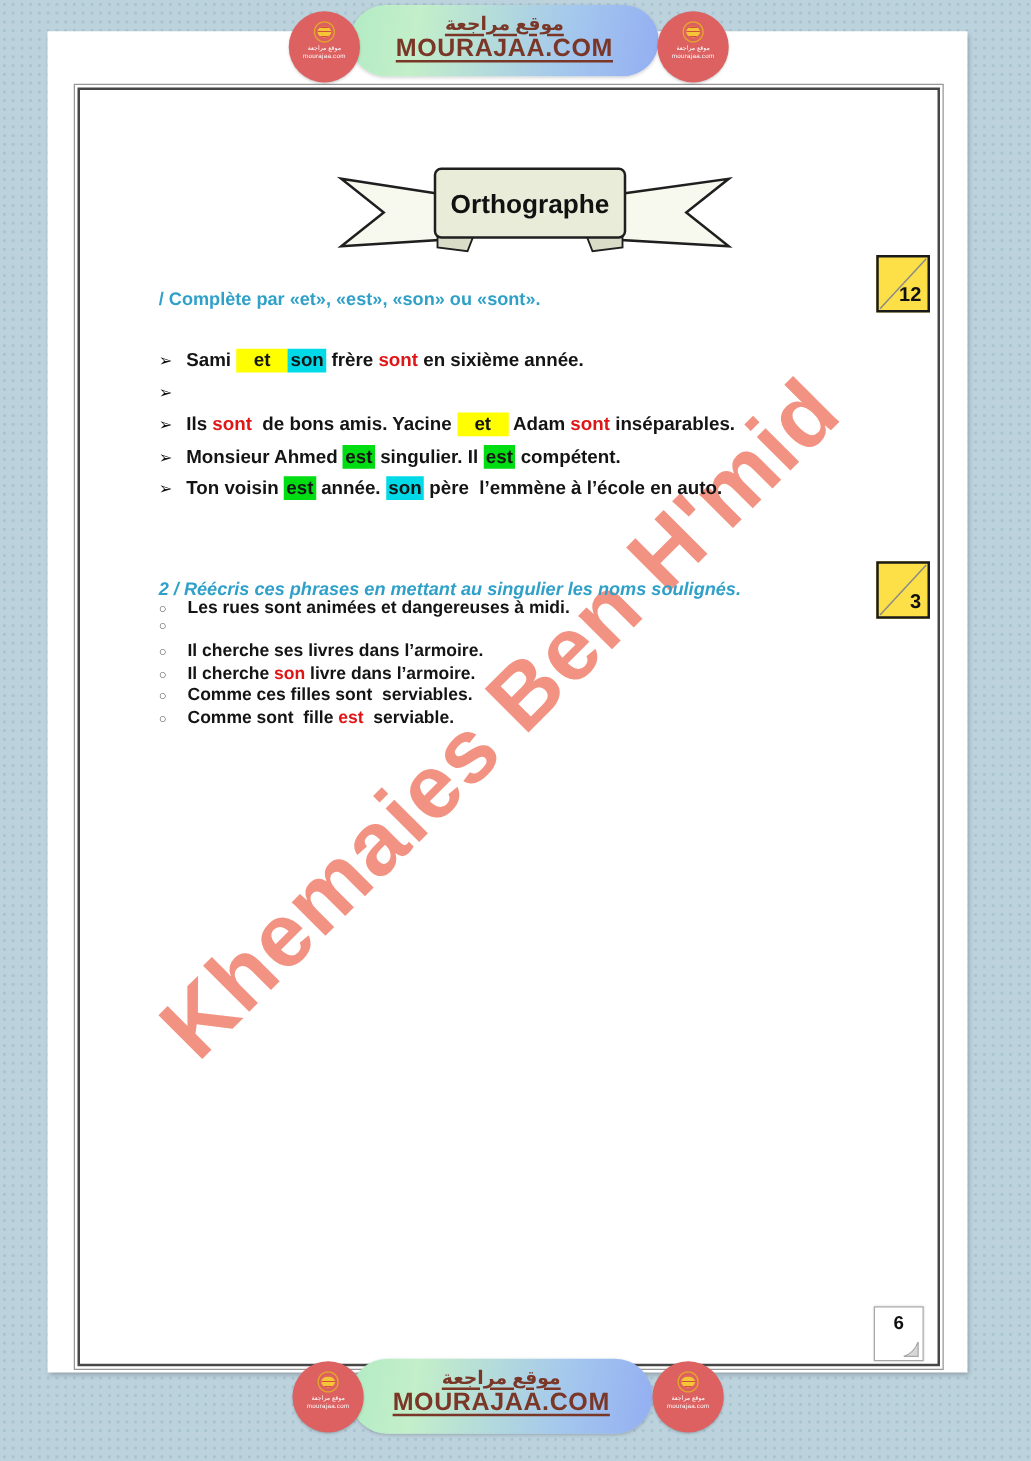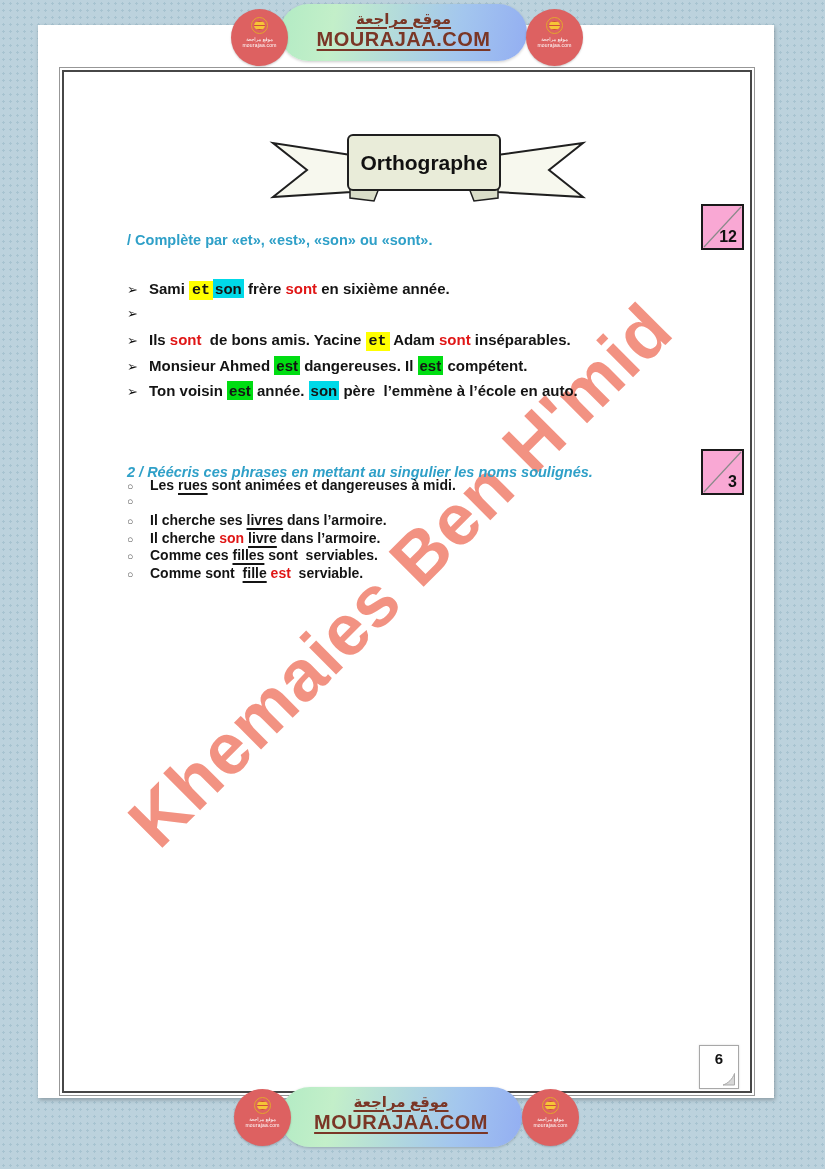--- a/index.html
+++ b/index.html
@@ -37,21 +37,21 @@
     font-size:72px;font-weight:bold;letter-spacing:1px;white-space:nowrap;
     color:var(--watermark-salmon);opacity:.95;z-index:3;
   }
   .content{position:absolute;inset:0;z-index:4;}
 
   
   .ribbon{position:absolute;left:265px;top:128px;}
 
   
   .score-box{
-    position:absolute;width:43px;height:46px;background:#f9a8d4;
+    position:absolute;width:43px;height:46px;background:#fde047;
     border:2px solid #1a1a1a;
   }
   .score-box svg{position:absolute;inset:0;}
   .score-box .num{
     position:absolute;right:5px;bottom:2px;font-size:16px;font-weight:bold;color:#111;
   }
   .score-12{left:701px;top:204px;}
   .score-3{left:701px;top:449px;}
 
   .ex-heading{
@@ -64,24 +64,24 @@
   .list{position:absolute;left:127px;color:#141414;}
   .list .li{display:flex;align-items:baseline;white-space:pre;}
   .list1{top:280px;font-size:15px;font-weight:bold;}
   .list1 .li{height:25.5px;}
   .list1 .bullet{width:22px;font-size:13px;color:#111;}
   .list2{top:477px;font-size:14px;font-weight:bold;}
   .list2 .li{height:17.6px;}
   .list2 .bullet{width:23px;font-size:10.5px;color:#555;}
 
   .seg-r{color:var(--answer-red);margin-top:19px;}
-  .seg-y{background:var(--highlight-yellow);padding:1px 3px;font-family:Liberation Mono, monospace;}
+  .seg-y{background:var(--highlight-yellow);padding:1px 14px;}
   .seg-c{background:var(--highlight-cyan);padding:1px 2px;}
   .seg-g{background:var(--highlight-green);padding:1px 2px;}
-  .seg-u{text-decoration:underline;text-decoration-thickness:2px;text-underline-offset:3px;}
+  .seg-u{text-decoration-thickness:2px;text-underline-offset:3px;}
 
   
   .pagenum-box{
     position:absolute;left:699px;top:1045px;width:40px;height:44px;
     background:#fff;border:1px solid #a8a8a8;box-shadow:0 0 2px rgba(0,0,0,.15);
   }
   .pagenum-box .num{
     display:block;text-align:center;margin-top:4px;font-size:15px;font-weight:bold;color:#111;
   }
   .pagenum-box svg{position:absolute;right:2px;bottom:2px;}
@@ -144,21 +144,21 @@
         <line x1="1" y1="41" x2="38" y2="1" stroke="#8a8a8a" stroke-width="1.2"></line>
       </svg>
     <span class="num">3</span>
   </div>
 
   <div class="ex-heading h1">/ Complète par «et», «est», «son» ou «sont».</div>
   <div class="list list1">
       <div class="li"><span class="bullet">➢</span><span><span class="seg-p">Sami </span><span class="seg-y">et</span><span class="seg-c">son</span><span class="seg-p"> frère </span><span class="seg-r">sont</span><span class="seg-p"> en sixième année.</span></span></div>
       <div class="li"><span class="bullet">➢</span></div>
       <div class="li"><span class="bullet">➢</span><span><span class="seg-p">Ils </span><span class="seg-r">sont</span><span class="seg-p">  de bons amis. Yacine </span><span class="seg-y">et</span><span class="seg-p"> Adam </span><span class="seg-r">sont</span><span class="seg-p"> inséparables.</span></span></div>
-      <div class="li"><span class="bullet">➢</span><span><span class="seg-p">Monsieur Ahmed </span><span class="seg-g">est</span><span class="seg-p"> dangereuses. Il </span><span class="seg-g">est</span><span class="seg-p"> compétent.</span></span></div>
+      <div class="li"><span class="bullet">➢</span><span><span class="seg-p">Monsieur Ahmed </span><span class="seg-g">est</span><span class="seg-p"> singulier. Il </span><span class="seg-g">est</span><span class="seg-p"> compétent.</span></span></div>
       <div class="li"><span class="bullet">➢</span><span><span class="seg-p">Ton voisin </span><span class="seg-g">est</span><span class="seg-p"> année. </span><span class="seg-c">son</span><span class="seg-p"> père  l’emmène à l’école en auto.</span></span></div>
     </div>
 
   <div class="ex-heading h2">2 / Réécris ces phrases en mettant au singulier les noms soulignés.</div>
   <div class="list list2">
       <div class="li"><span class="bullet">○</span><span><span class="seg-p">Les </span><span class="seg-u">rues</span><span class="seg-p"> sont animées et dangereuses à midi.</span></span></div>
       <div class="li"><span class="bullet">○</span></div>
       <div class="li"><span class="bullet">○</span><span><span class="seg-p">Il cherche ses </span><span class="seg-u">livres</span><span class="seg-p"> dans l’armoire.</span></span></div>
       <div class="li"><span class="bullet">○</span><span><span class="seg-p">Il cherche </span><span class="seg-r">son</span><span class="seg-p"> </span><span class="seg-u">livre</span><span class="seg-p"> dans l’armoire.</span></span></div>
       <div class="li"><span class="bullet">○</span><span><span class="seg-p">Comme ces </span><span class="seg-u">filles</span><span class="seg-p"> sont  serviables.</span></span></div>

